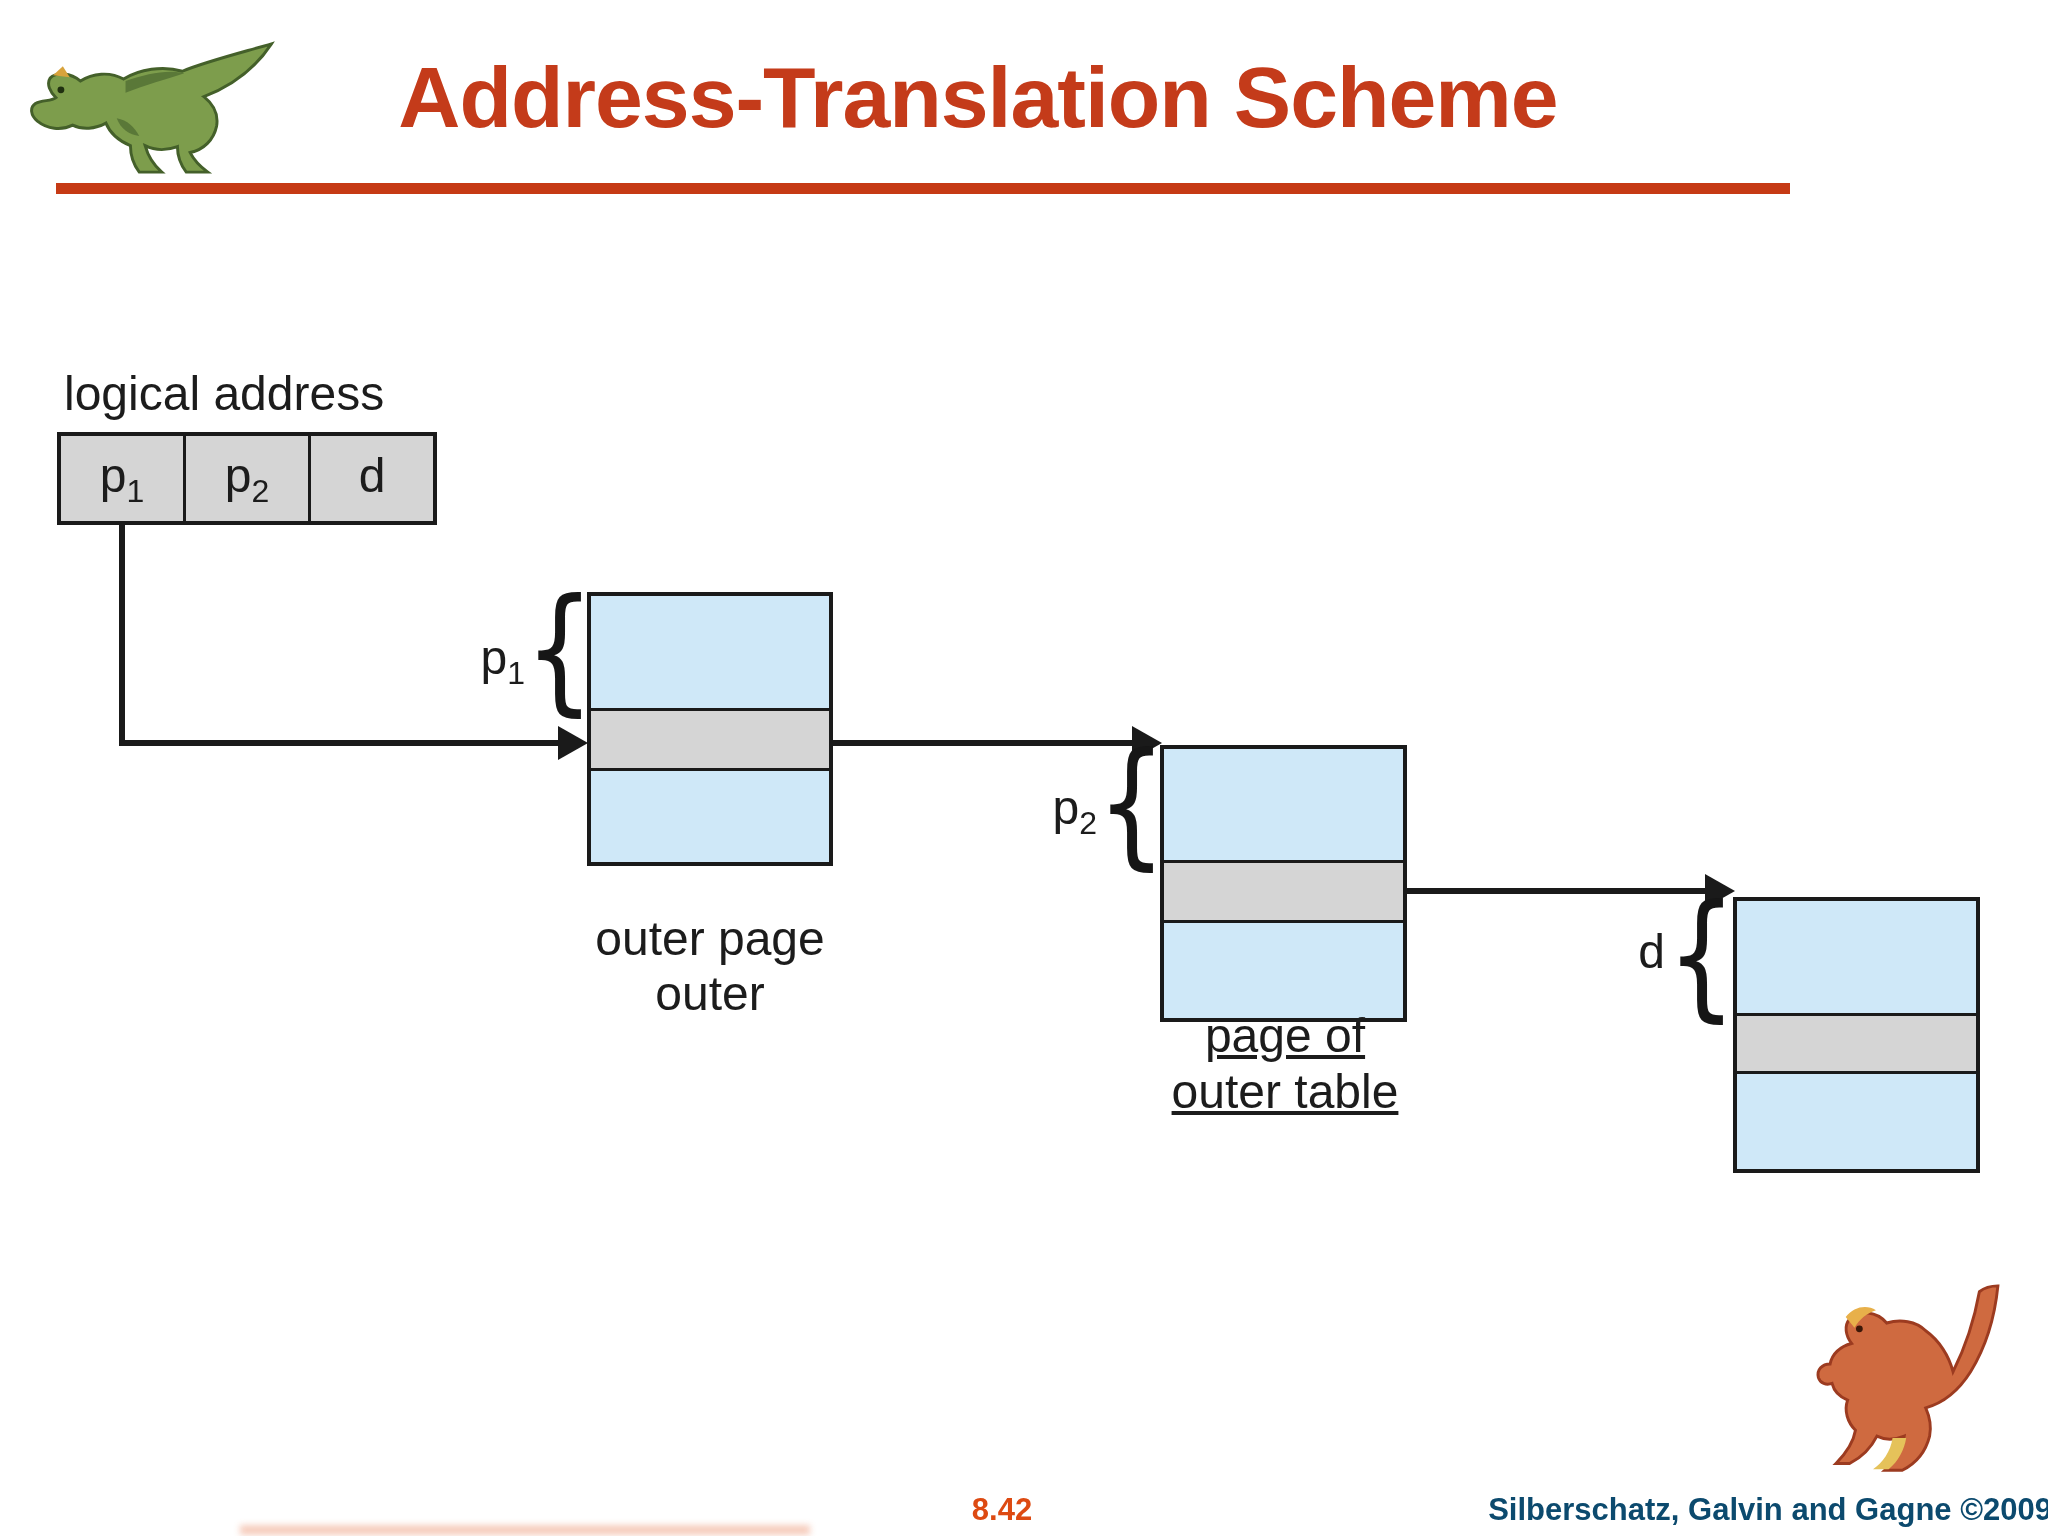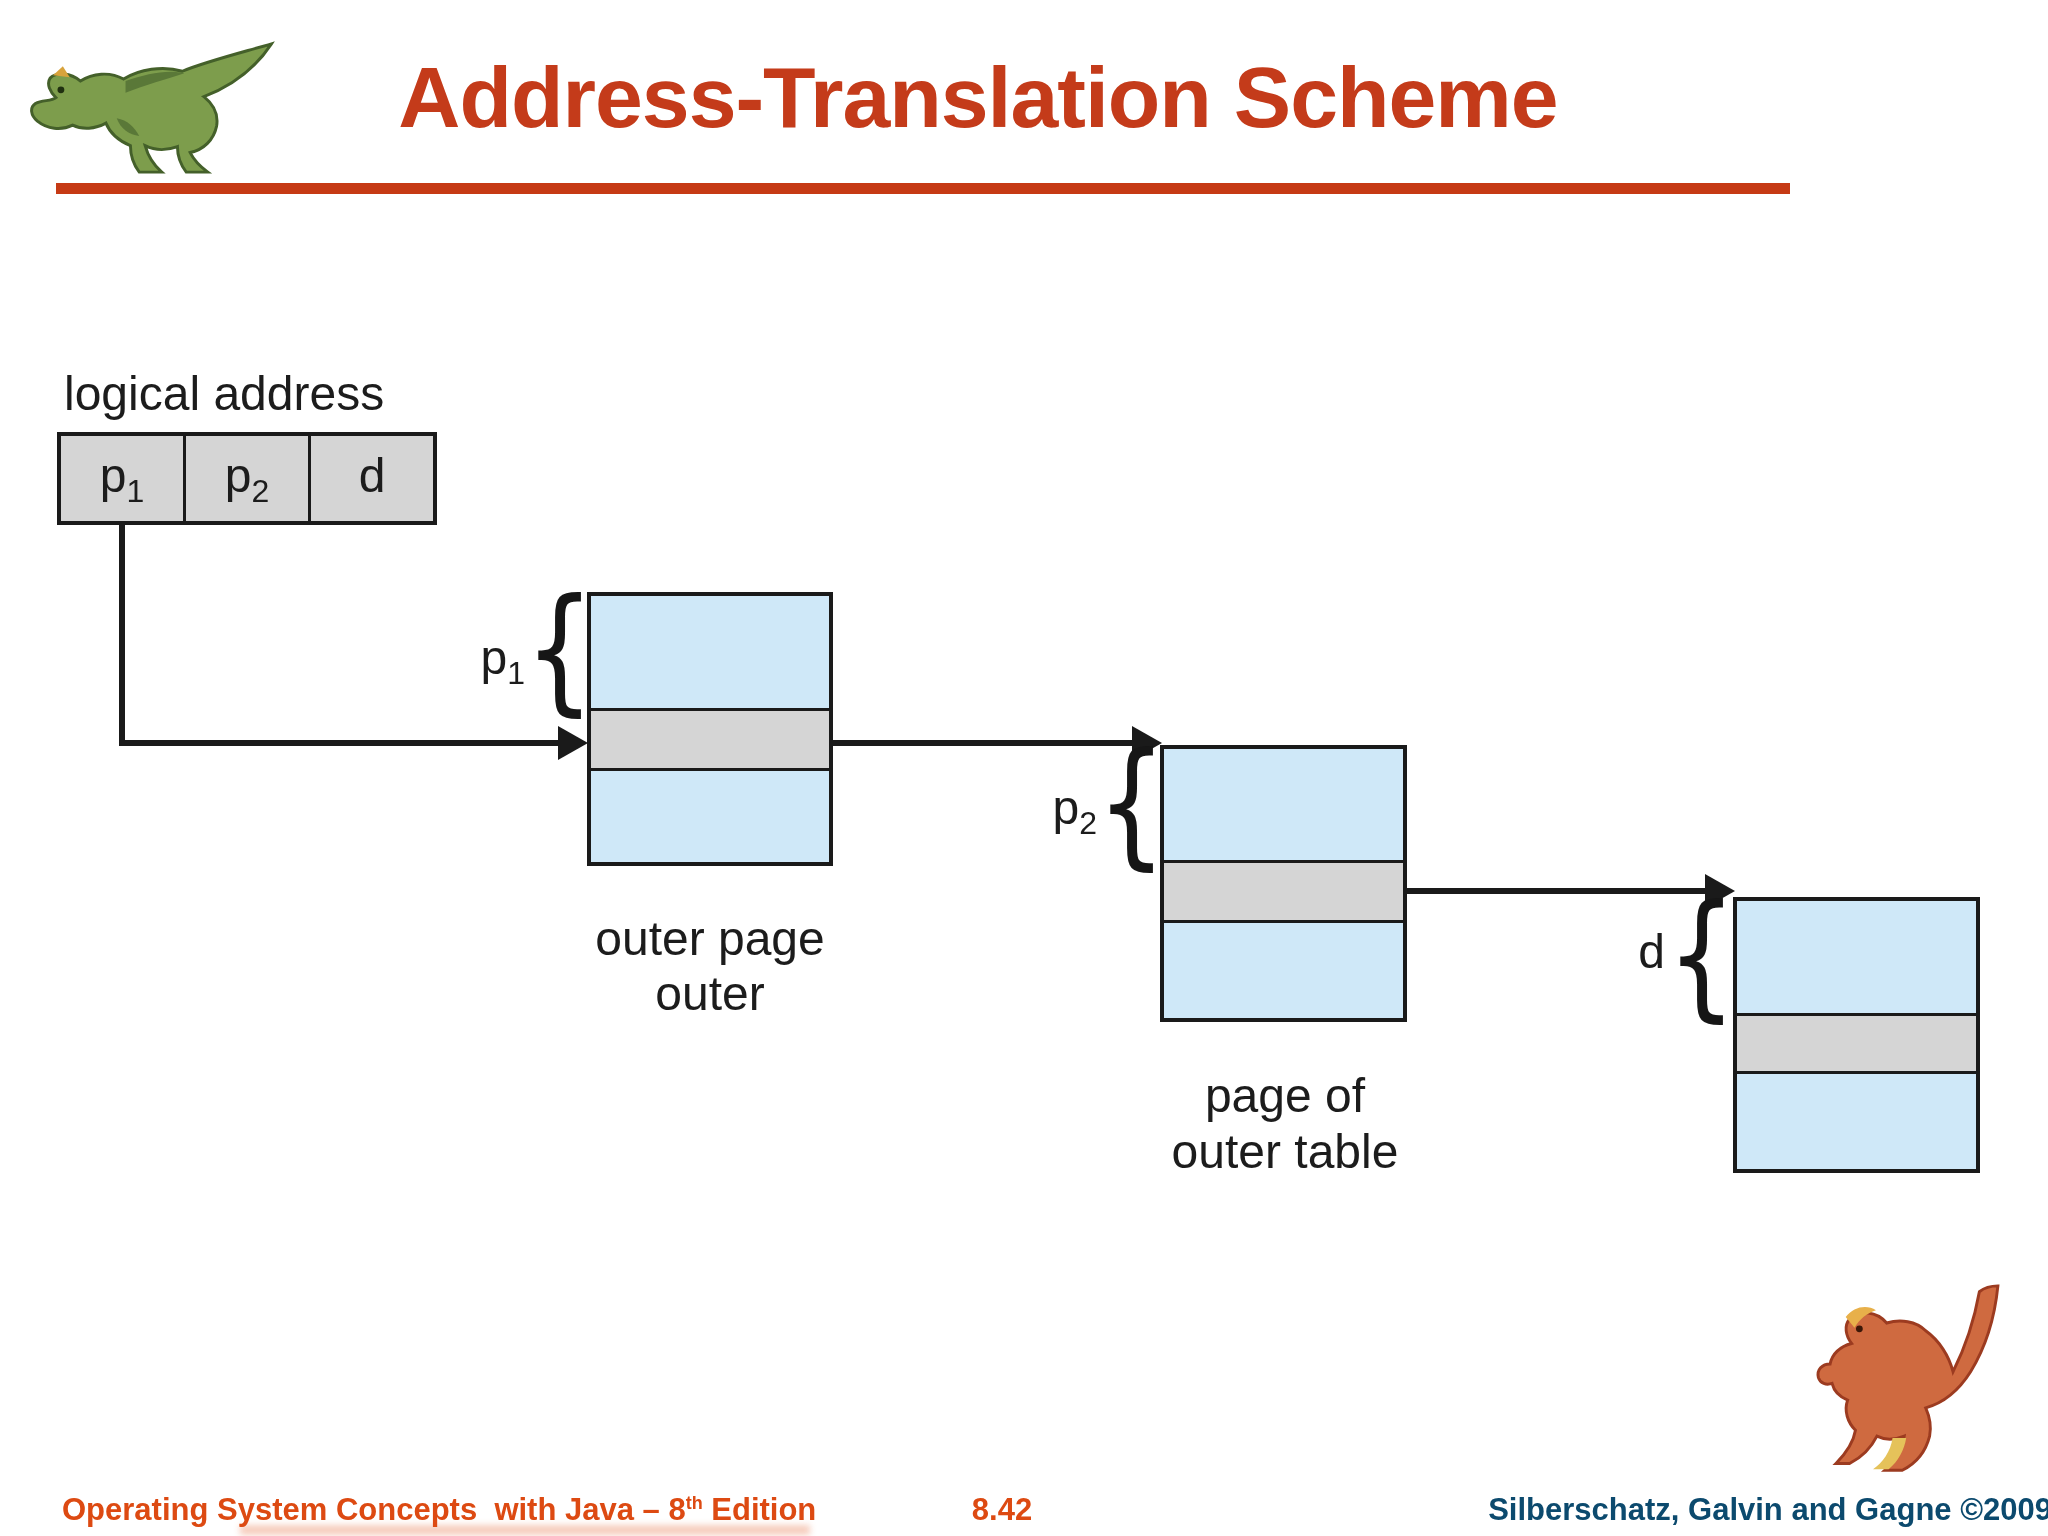--- a/index.html
+++ b/index.html
@@ -128,21 +128,21 @@
     <div class="trow tblue" style="height:111px;"></div>
     <div class="tdiv"></div>
     <div class="trow tgray" style="height:57px;"></div>
     <div class="tdiv"></div>
     <div class="trow tblue" style="flex:1;"></div>
   </div>
   <div class="brace" style="left:1090px;top:742px;">{</div>
   <div class="dlabel" style="left:1012px;top:780px;width:85px;text-align:right;">
     <span>p</span><span class="sub">2</span>
   </div>
-  <div class="caption" style="left:1135px;top:1068px;line-height:56px;">
+  <div class="caption" style="left:1135px;top:1008px;line-height:56px;text-decoration:underline;">
     <div>page of</div>
     <div>outer table</div>
   </div>
 
   <div class="hline" style="left:1405px;top:888px;width:302px;"></div>
   <div class="arrowhead" style="left:1705px;top:874px;"></div>
 
   <div class="ptable" style="left:1733px;top:897px;width:247px;height:276px;">
     <div class="trow tblue" style="height:112px;"></div>
     <div class="tdiv"></div>
@@ -163,18 +163,17 @@
          C32,144 28,132 32,121 C24,118 18,112 16,104
          C10,106 4,104 2,98 C0,90 6,84 14,84
          C16,74 24,66 36,63 C30,55 28,45 34,38
          C44,28 62,30 72,42 C86,38 102,40 112,50
          C126,60 136,76 140,92 C152,68 162,38 167,10 C172,6 180,4 186,4 Z"></path>
     <path fill="#e8b04a" d="M30,36 C38,25 52,23 61,29 C52,32 44,38 39,47 Z"></path>
     <path fill="#e5c25a" d="M78,160 C76,174 68,185 58,192 L74,192 C84,184 90,172 92,160 Z"></path>
     <circle cx="44" cy="48" r="3.5" fill="#3c1808"></circle>
   </svg>
 
-  <div class="footer-left"><span>Operating System Concepts  with Java – 8</span><sup class="th">th</sup><span> Edition</span></div>
   <div class="footer-page">8.42</div>
   <div class="footer-right">Silberschatz, Galvin and Gagne ©2009</div>
   <div class="bottom-smear"></div>
 
 </div>
 
 </body></html>

